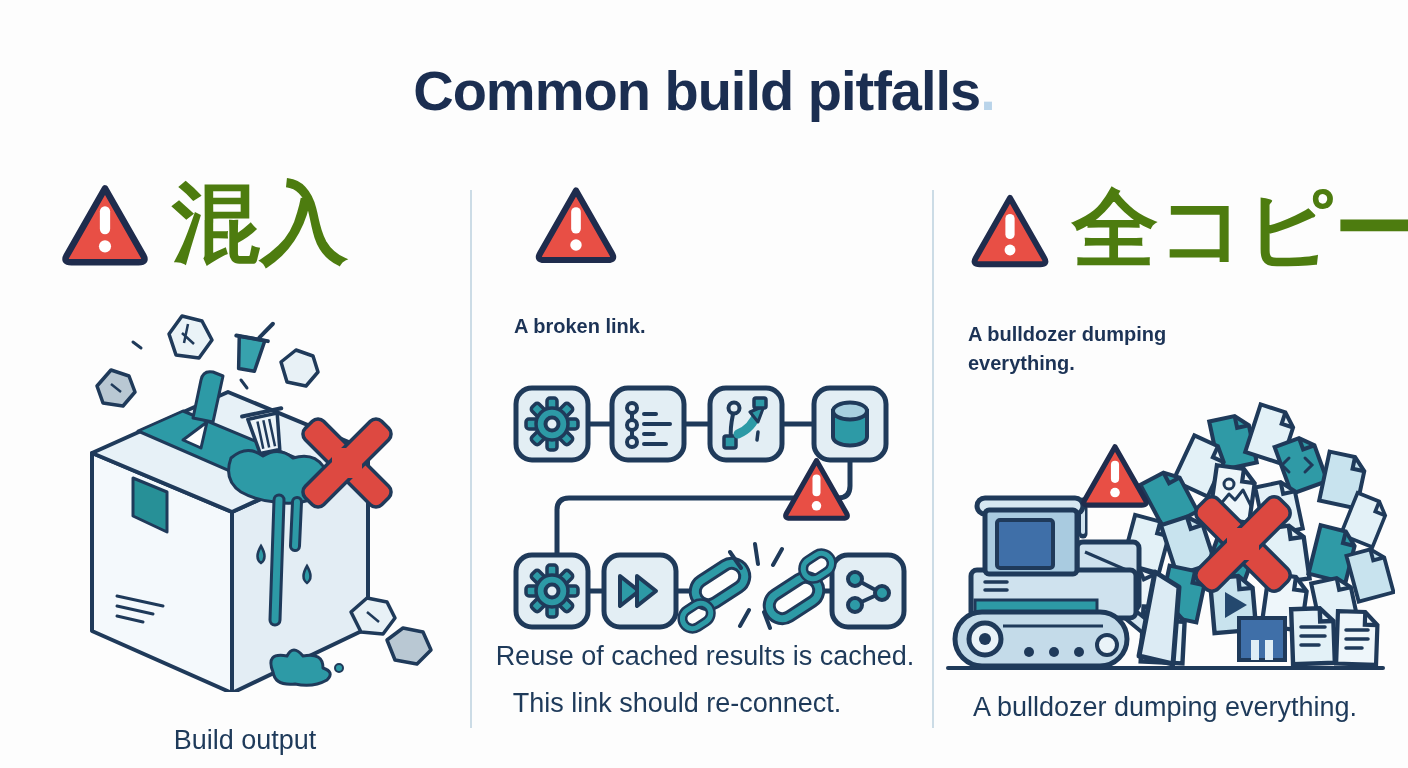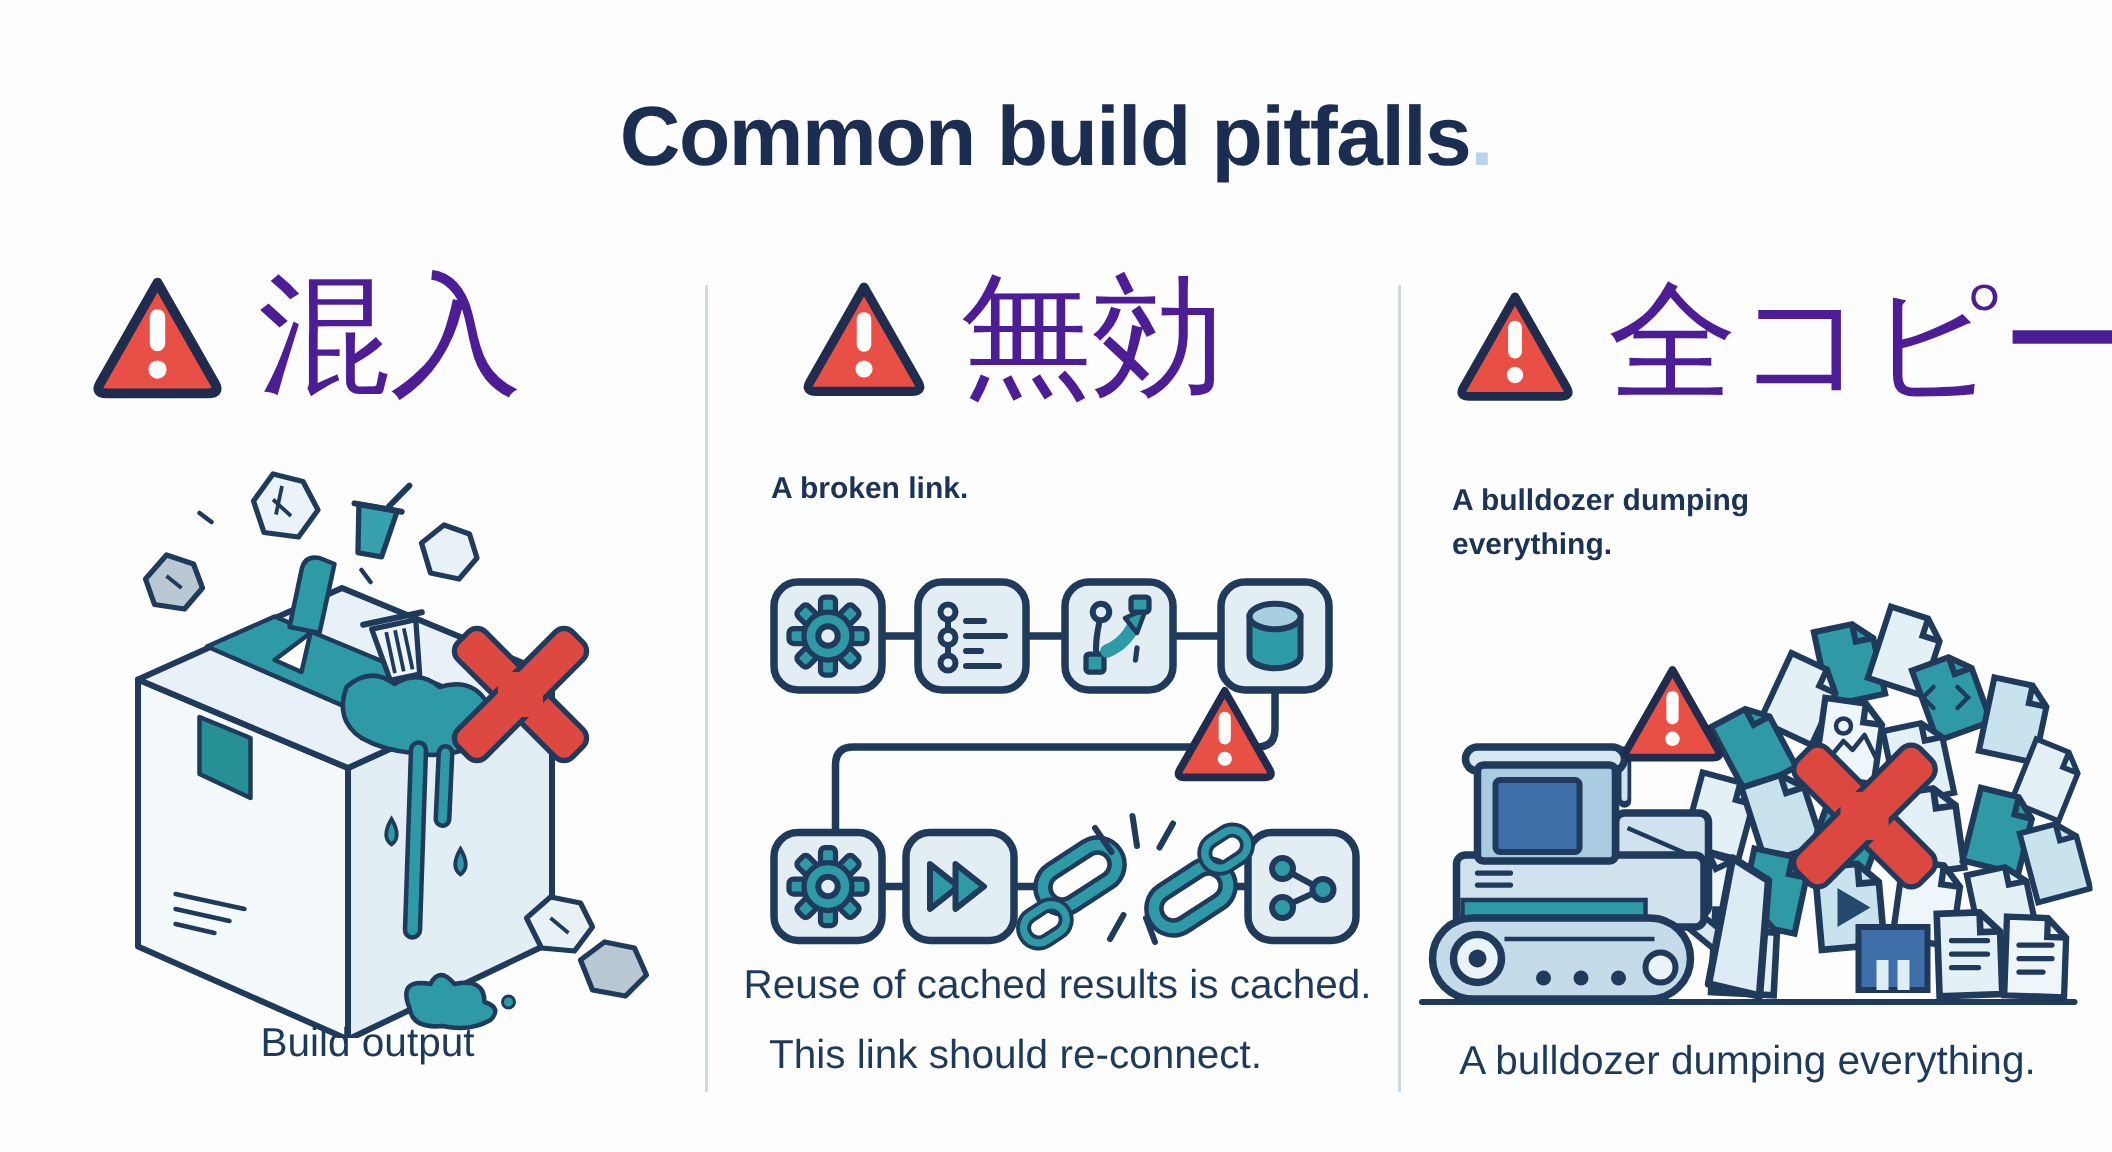--- a/index.html
+++ b/index.html
@@ -11,21 +11,21 @@
   }
   .canvas{position:absolute;inset:0;}
   .page-title{
     position:absolute;top:58px;left:0;width:1408px;
     text-align:center;font-size:56px;font-weight:700;letter-spacing:-1px;
     color:#1b2e51;margin:0;
   }
   .page-title .dot{color:#b9d4ea;}
   .divider{position:absolute;top:190px;width:2px;height:538px;background:#ccdce6;}
   .col-header{position:absolute;display:flex;align-items:center;gap:20px;}
-  .col-heading{font-size:88px;font-weight:400;color:#4c1d95;line-height:0.95;white-space:nowrap;}
+  .col-heading{font-size:88px;font-weight:700;color:#4d7c0f;line-height:0.95;white-space:nowrap;}
   .col3 .col-heading{font-size:86px;}
   .subtitle{position:absolute;font-size:20px;font-weight:700;color:#1c3356;line-height:1.45;}
   .subtitle .light{font-weight:700;}
   .caption{position:absolute;font-size:27px;color:#1e3a5a;text-align:center;}
   svg{display:block;}
   .illus{position:absolute;}
 </style>
 </head>
 <body>
 
@@ -121,29 +121,28 @@
 
       <g stroke="#1f3a5a" stroke-width="3.5" stroke-linejoin="round">
         <polygon points="316,312 332,298 352,302 360,318 348,334 326,332" fill="#e8f1f6"></polygon>
         <path d="M332,312 L344,322" fill="none" stroke-width="2.5"></path>
         <polygon points="352,340 368,328 388,332 396,350 382,364 360,360" fill="#b9c8d3"></polygon>
       </g>
       <path d="M238 372 Q230 352 252 356 Q258 344 268 356 Q288 352 288 368 Q300 372 292 380 Q278 388 260 384 Q240 386 238 372 Z" fill="#2d9aa6" stroke="#1f3a5a" stroke-width="3" stroke-linejoin="round"></path>
       <circle cx="304" cy="368" r="4" fill="#2d9aa6" stroke="#1f3a5a" stroke-width="2"></circle>
     </svg>
 
-    <div class="caption" style="left:5px;top:680px;width:480px;">Build output</div>
+    <div class="caption" style="left:5px;top:725px;width:480px;">Build output</div>
   </section>
 
   <section>
     <div class="col-header" style="left:532px;top:182px;">
       <svg width="88" height="82" viewBox="0 0 100 92">
           <use href="#warn-tri"></use>
         </svg>
-      <div class="col-heading">無効</div>
     </div>
 
     <div class="subtitle" style="left:514px;top:312px;">A broken link.</div>
 
     <svg class="illus" style="left:492px;top:372px;" width="443" height="285" viewBox="0 0 443 285">
 
       <g stroke="#1f3a5a" stroke-width="5" fill="none" stroke-linecap="round">
         <path d="M96 52 H120 M192 52 H218 M290 52 H322"></path>
         <path d="M358 88 V114 Q358 126 346 126 H77 Q65 126 65 138 V183"></path>
         <path d="M96 219 H112 M184 219 H198 M330 219 H340"></path>

